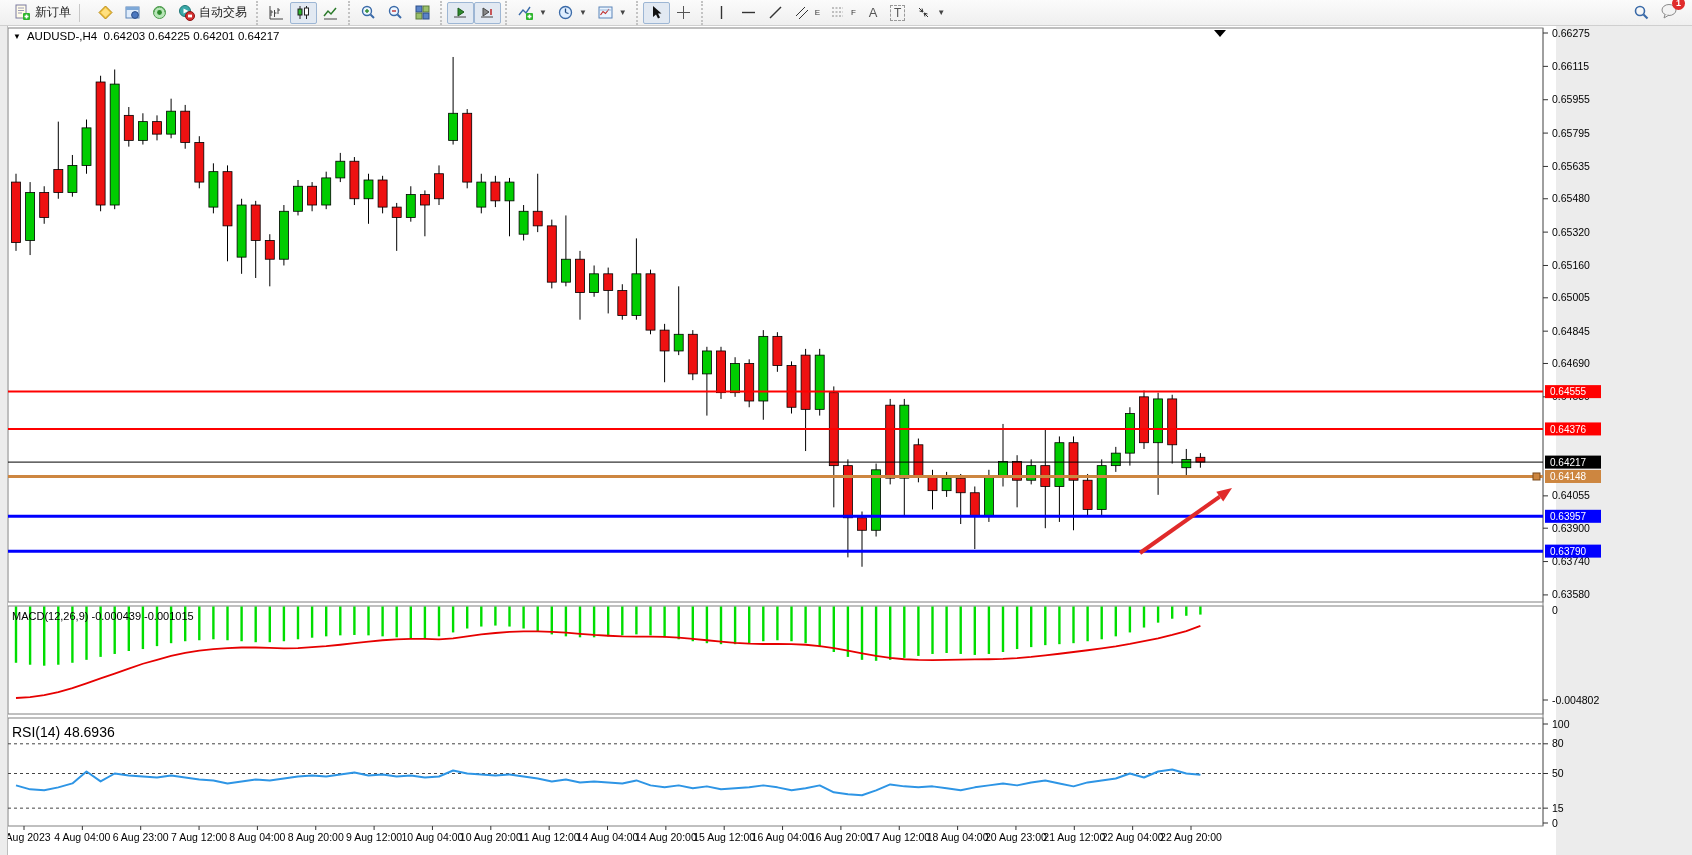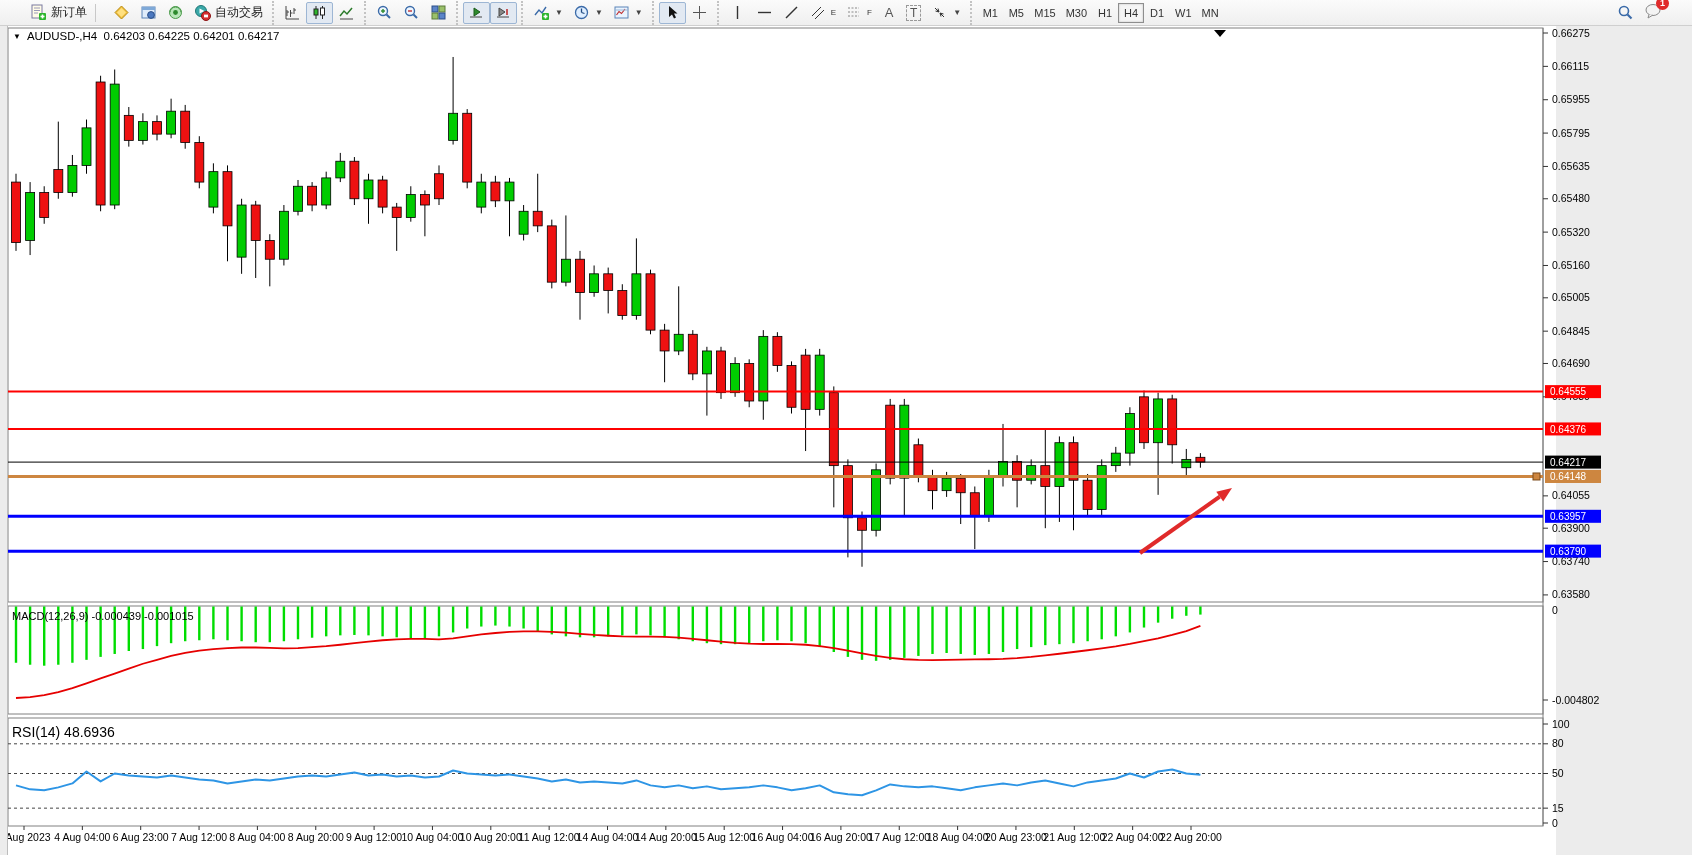--- a/index.html
+++ b/index.html
@@ -1,21 +1,21 @@
 <!DOCTYPE html>
 <html><head>
 <meta charset="utf-8">
 <style>
   * { margin:0; padding:0; box-sizing:border-box; }
   html,body { width:1692px; height:855px; overflow:hidden; background:#ececec;
               font-family:"Liberation Sans","DejaVu Sans",sans-serif; }
   
   .toolbar { position:absolute; top:0; left:0; width:1692px; height:26px;
              background:linear-gradient(#fbfbfb,#efefef); border-bottom:1px solid #cfcfcf;
-             display:flex; align-items:center; padding:0 20px; }
+             display:flex; align-items:center; padding:0 4px; }
   .tb-group { display:flex; align-items:center; height:24px; padding-left:5px;
               border-left:2px dotted #c3c3c3; margin-left:4px; }
   .tb-group:first-child { border-left:none; margin-left:0; }
   .tb-btn { height:22px; min-width:24px; display:flex; align-items:center; justify-content:center;
             gap:4px; padding:0 4px; border:1px solid transparent; border-radius:2px;
             font-size:12px; color:#222; cursor:default; }
   .tb-btn.pressed { background:#e2e9f2; border:1px solid #9db6d4; }
   .tb-btn .caret { font-size:8px; color:#444; margin-left:1px; }
   .tb-sep { width:1px; height:18px; background:#c8c8c8; margin:0 3px; }
   .tf-btn { height:20px; min-width:26px; padding:0 4px; display:flex; align-items:center;
@@ -228,31 +228,20 @@
       <span style="font-size:12px;color:#555;border:1px dashed #999;padding:0 3px">T</span>
     </div>
     <div class="tb-btn">
       <svg class="icon16" viewBox="0 0 17 17">
         <path d="M4 4 l4 4 M8 8 l-1 -3.5 M8 8 l-3.5 -1" stroke="#333" fill="none"></path>
         <path d="M13 13 l-4 -4 M9 9 l1 3.5 M9 9 l3.5 1" stroke="#333" fill="none"></path>
       </svg>
       <span class="caret">▼</span>
     </div>
   </div>
-  <div class="tb-group" id="tf-group">
-      <div class="tf-btn">M1</div>
-      <div class="tf-btn">M5</div>
-      <div class="tf-btn">M15</div>
-      <div class="tf-btn">M30</div>
-      <div class="tf-btn">H1</div>
-      <div class="tf-btn active">H4</div>
-      <div class="tf-btn">D1</div>
-      <div class="tf-btn">W1</div>
-      <div class="tf-btn">MN</div>
-    </div>
   <div class="tb-right">
     <svg width="17" height="17" viewBox="0 0 17 17">
       <circle cx="7" cy="7" r="4.5" fill="none" stroke="#3a6aa8" stroke-width="1.6"></circle>
       <line x1="10.5" y1="10.5" x2="14.5" y2="14.5" stroke="#3a6aa8" stroke-width="2.2"></line>
     </svg>
     <div style="position:relative">
       <svg width="18" height="17" viewBox="0 0 18 17">
         <ellipse cx="9" cy="8" rx="7" ry="5.5" fill="#f3f3f3" stroke="#8a8a8a"></ellipse>
         <path d="M5 12.5 L4 16 L9 13" fill="#f3f3f3" stroke="#8a8a8a"></path>
       </svg>

